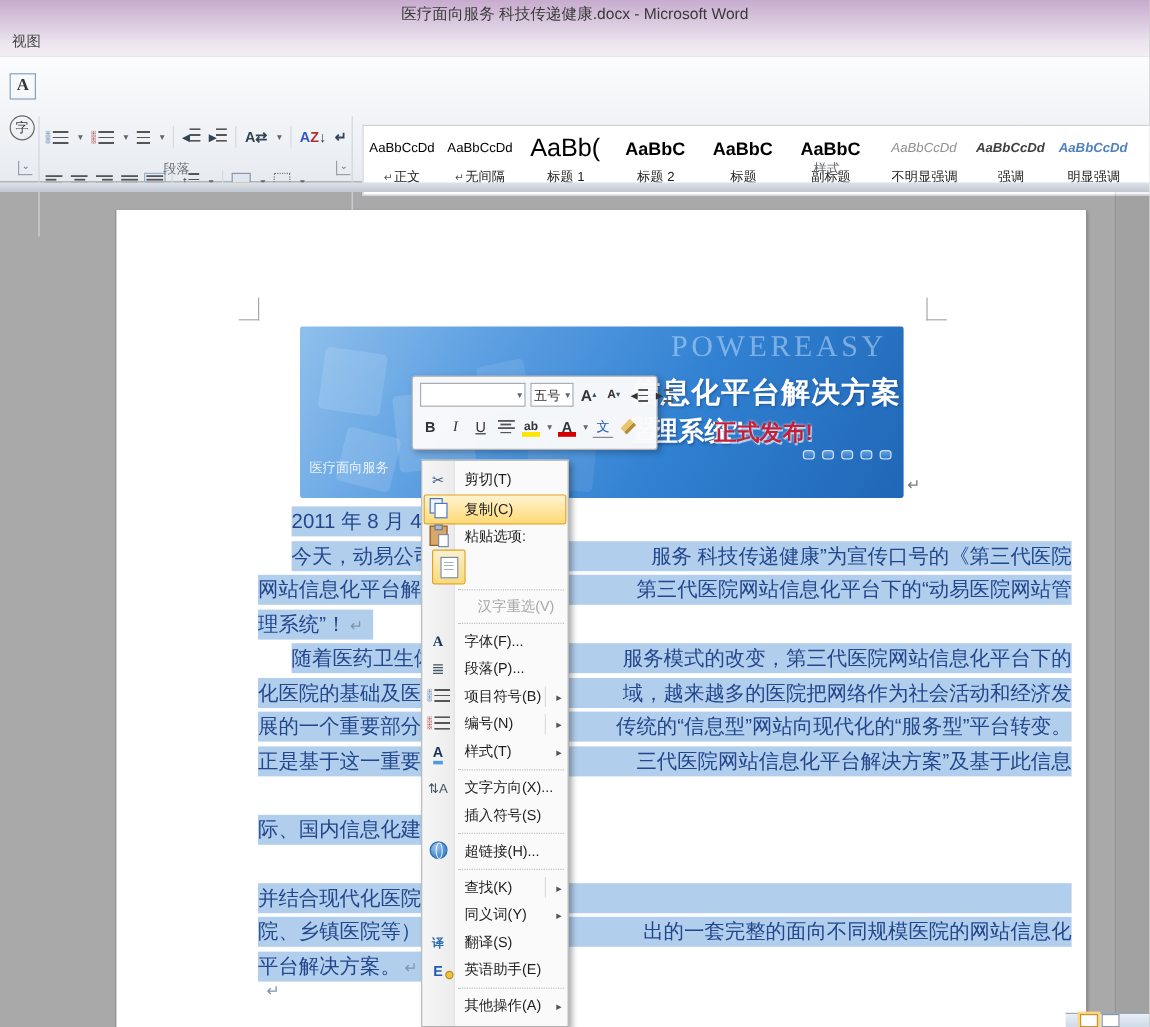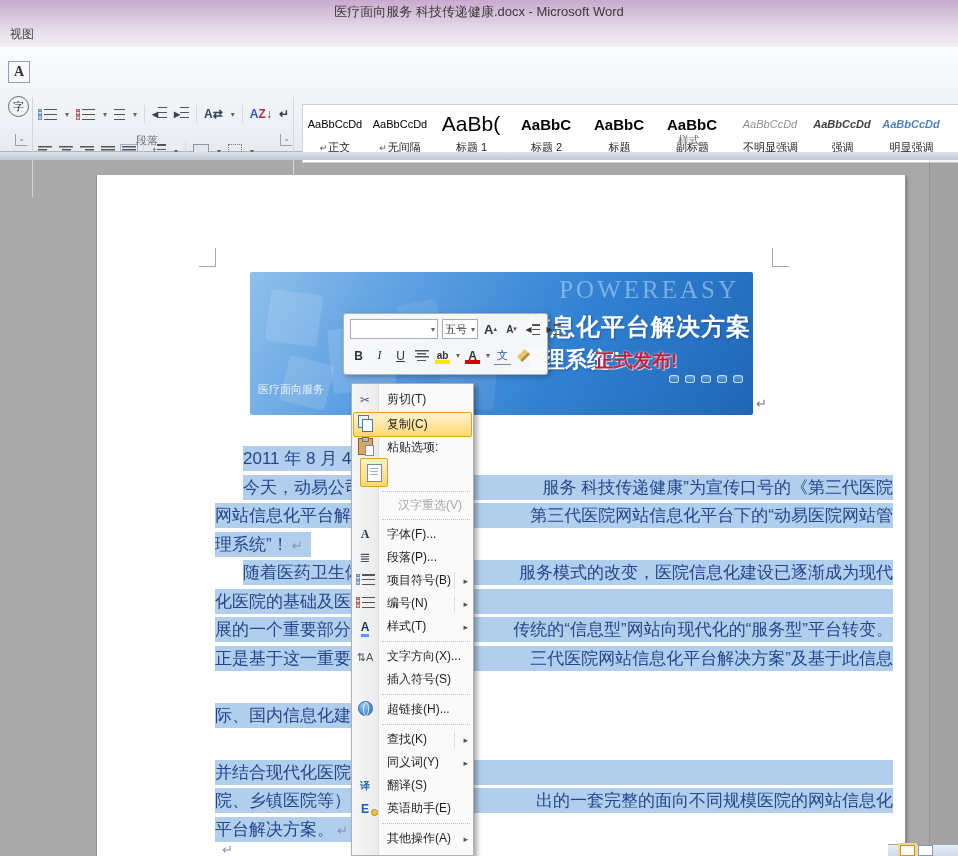--- a/index.html
+++ b/index.html
@@ -79,21 +79,21 @@
   #brel{position:absolute;left:345px;top:76px;font-size:19px;font-weight:bold;color:#c0203c;
     text-shadow:0 0 2px rgba(255,255,255,.85),1px 1px 0 rgba(255,255,255,.6);}
   #bnav{position:absolute;right:10px;top:103px;display:flex;gap:6px;}
   .bbtn{font-size:9px;color:#fff;background:linear-gradient(#5da0e4,#3579c4);
     border:1px solid rgba(255,255,255,.75);border-radius:3px;padding:3px 4px;white-space:nowrap;}
   #bcap{position:absolute;left:8px;top:110px;font-size:11px;color:rgba(255,255,255,.85);}
   #bannermark{left:756px;top:396px;font-size:13px;color:#777;}
 
   
   .line{position:absolute;left:215px;width:682px;height:27px;line-height:27px;
-    font-size:17px;color:#24468c;white-space:nowrap;margin-top:24px;}
+    font-size:17px;color:#24468c;white-space:nowrap;}
   .band{position:absolute;top:1px;bottom:1px;background:#b1cfed;}
   .lt,.rt{position:relative;}
   .lt{position:absolute;left:0;}
   .lt.ind{left:28px;}
   .rt{position:absolute;right:4px;}
   .pmark{color:#7d94ad;font-size:13px;margin-left:3px;}
 
   
   #minibar{left:343px;top:313px;width:203px;height:60px;background:rgba(250,250,251,.97);
     border:1px solid #b3b3b3;border-radius:3px;box-shadow:2px 2px 5px rgba(0,0,0,.25);z-index:8;}
@@ -321,25 +321,26 @@
     <span class="rt">第三代医院网站信息化平台下的“动易医院网站管</span>
   </div>
     <div class="line" style="top: 507px;">
     <span class="band" style="left: 0px; width: 96px;"></span>
     <span class="lt">理系统”！<span class="pmark">↵</span></span>
 
   </div>
     <div class="line" style="top: 535px;">
     <span class="band" style="left: 28px; width: 650px;"></span>
     <span class="lt ind">随着医药卫生体</span>
-    <span class="rt">服务模式的改变，医院信息化建设已逐渐成为现代</span>
+    <span class="rt">服务模式的改变，第三代医院网站信息化平台下的</span>
   </div>
     <div class="line" style="top: 564px;">
     <span class="band" style="left: 0px; width: 678px;"></span>
     <span class="lt">化医院的基础及医疗</span>
+    <span class="rt">域，越来越多的医院把网络作为社会活动和经济发</span>
   </div>
     <div class="line" style="top: 592px;">
     <span class="band" style="left: 0px; width: 678px;"></span>
     <span class="lt">展的一个重要部分，</span>
     <span class="rt">传统的“信息型”网站向现代化的“服务型”平台转变。</span>
   </div>
     <div class="line" style="top: 621px;">
     <span class="band" style="left: 0px; width: 678px;"></span>
     <span class="lt">正是基于这一重要趋</span>
     <span class="rt">三代医院网站信息化平台解决方案”及基于此信息</span>

